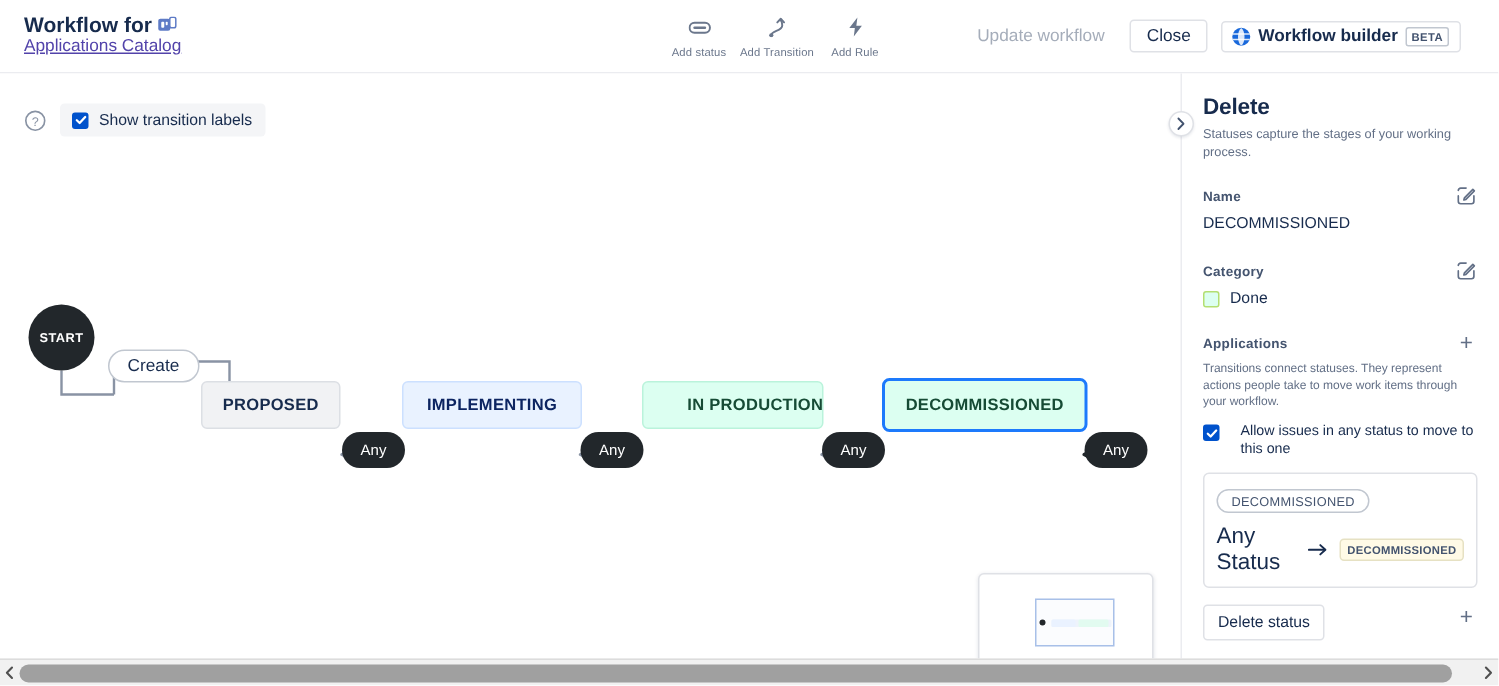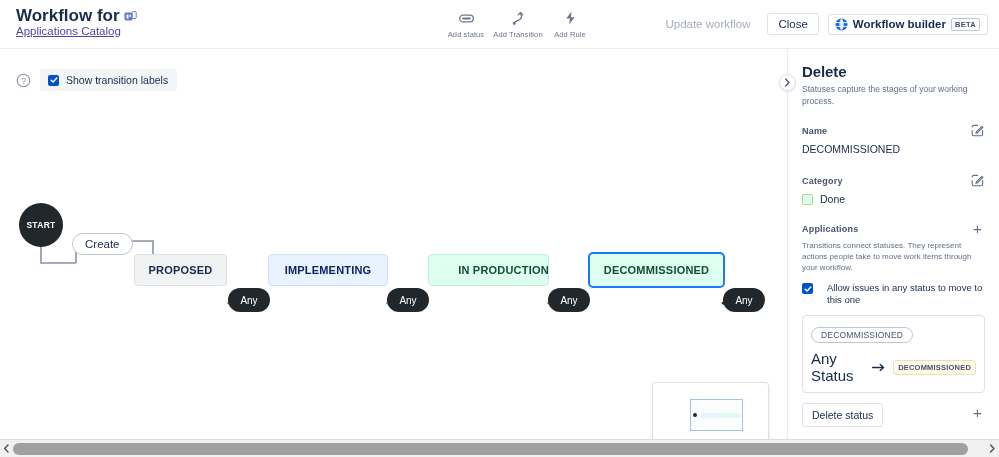--- a/index.html
+++ b/index.html
@@ -15,42 +15,42 @@
 
   #app { position: relative; width: 999px; height: 457px; }
 
   
   .topbar {
     position: absolute; top: 0; left: 0; width: 999px; height: 49px;
     background: #fff; border-bottom: 1px solid #ebecf0;
   }
   .wf-title-wrap { position: absolute; left: 16px; top: 9px; }
   .wf-title {
-    font-size: 17px; font-weight: bold; color: #172b4d;
+    font-size: 14px; font-weight: bold; color: #172b4d;
     display: flex; align-items: center; gap: 4px; line-height: 14px;
   }
   .wf-proj-icon { display: inline-block; width: 13px; height: 12px; position: relative; top: 1px; }
   .wf-link {
     display: block; font-size: 11.5px; color: #5243aa;
     text-decoration: underline; line-height: 15px; margin-top: 1px; cursor: pointer;
   }
 
   .tool-group {
     position: absolute; left: 440px; top: 8px;
     display: flex; gap: 0px; align-items: flex-start;
   }
   .tool-btn {
     width: 52px; display: flex; flex-direction: column; align-items: center;
     gap: 5px; cursor: pointer; padding-top: 3px;
   }
   .tool-icon { height: 14px; display: flex; align-items: center; justify-content: center; color: #6b778c; }
   .tool-label { font-size: 7.5px; color: #6b778c; white-space: nowrap; letter-spacing: .1px; }
 
   .topbar-right {
-    position: absolute; right: 11px; top: 13px;
+    position: absolute; right: 25px; top: 13px;
     display: flex; align-items: center; gap: 9px;
   }
   .btn-ghost-disabled {
     font-size: 11.5px; color: #a5adba; padding: 4px 8px; border-radius: 3px;
     background: transparent; border: none; cursor: default;
   }
   .btn-plain {
     font-size: 11.5px; color: #172b4d; padding: 4px 10px; border-radius: 3px;
     background: #fff; border: 1px solid #dfe1e6; cursor: pointer; font-weight: 400;
   }

